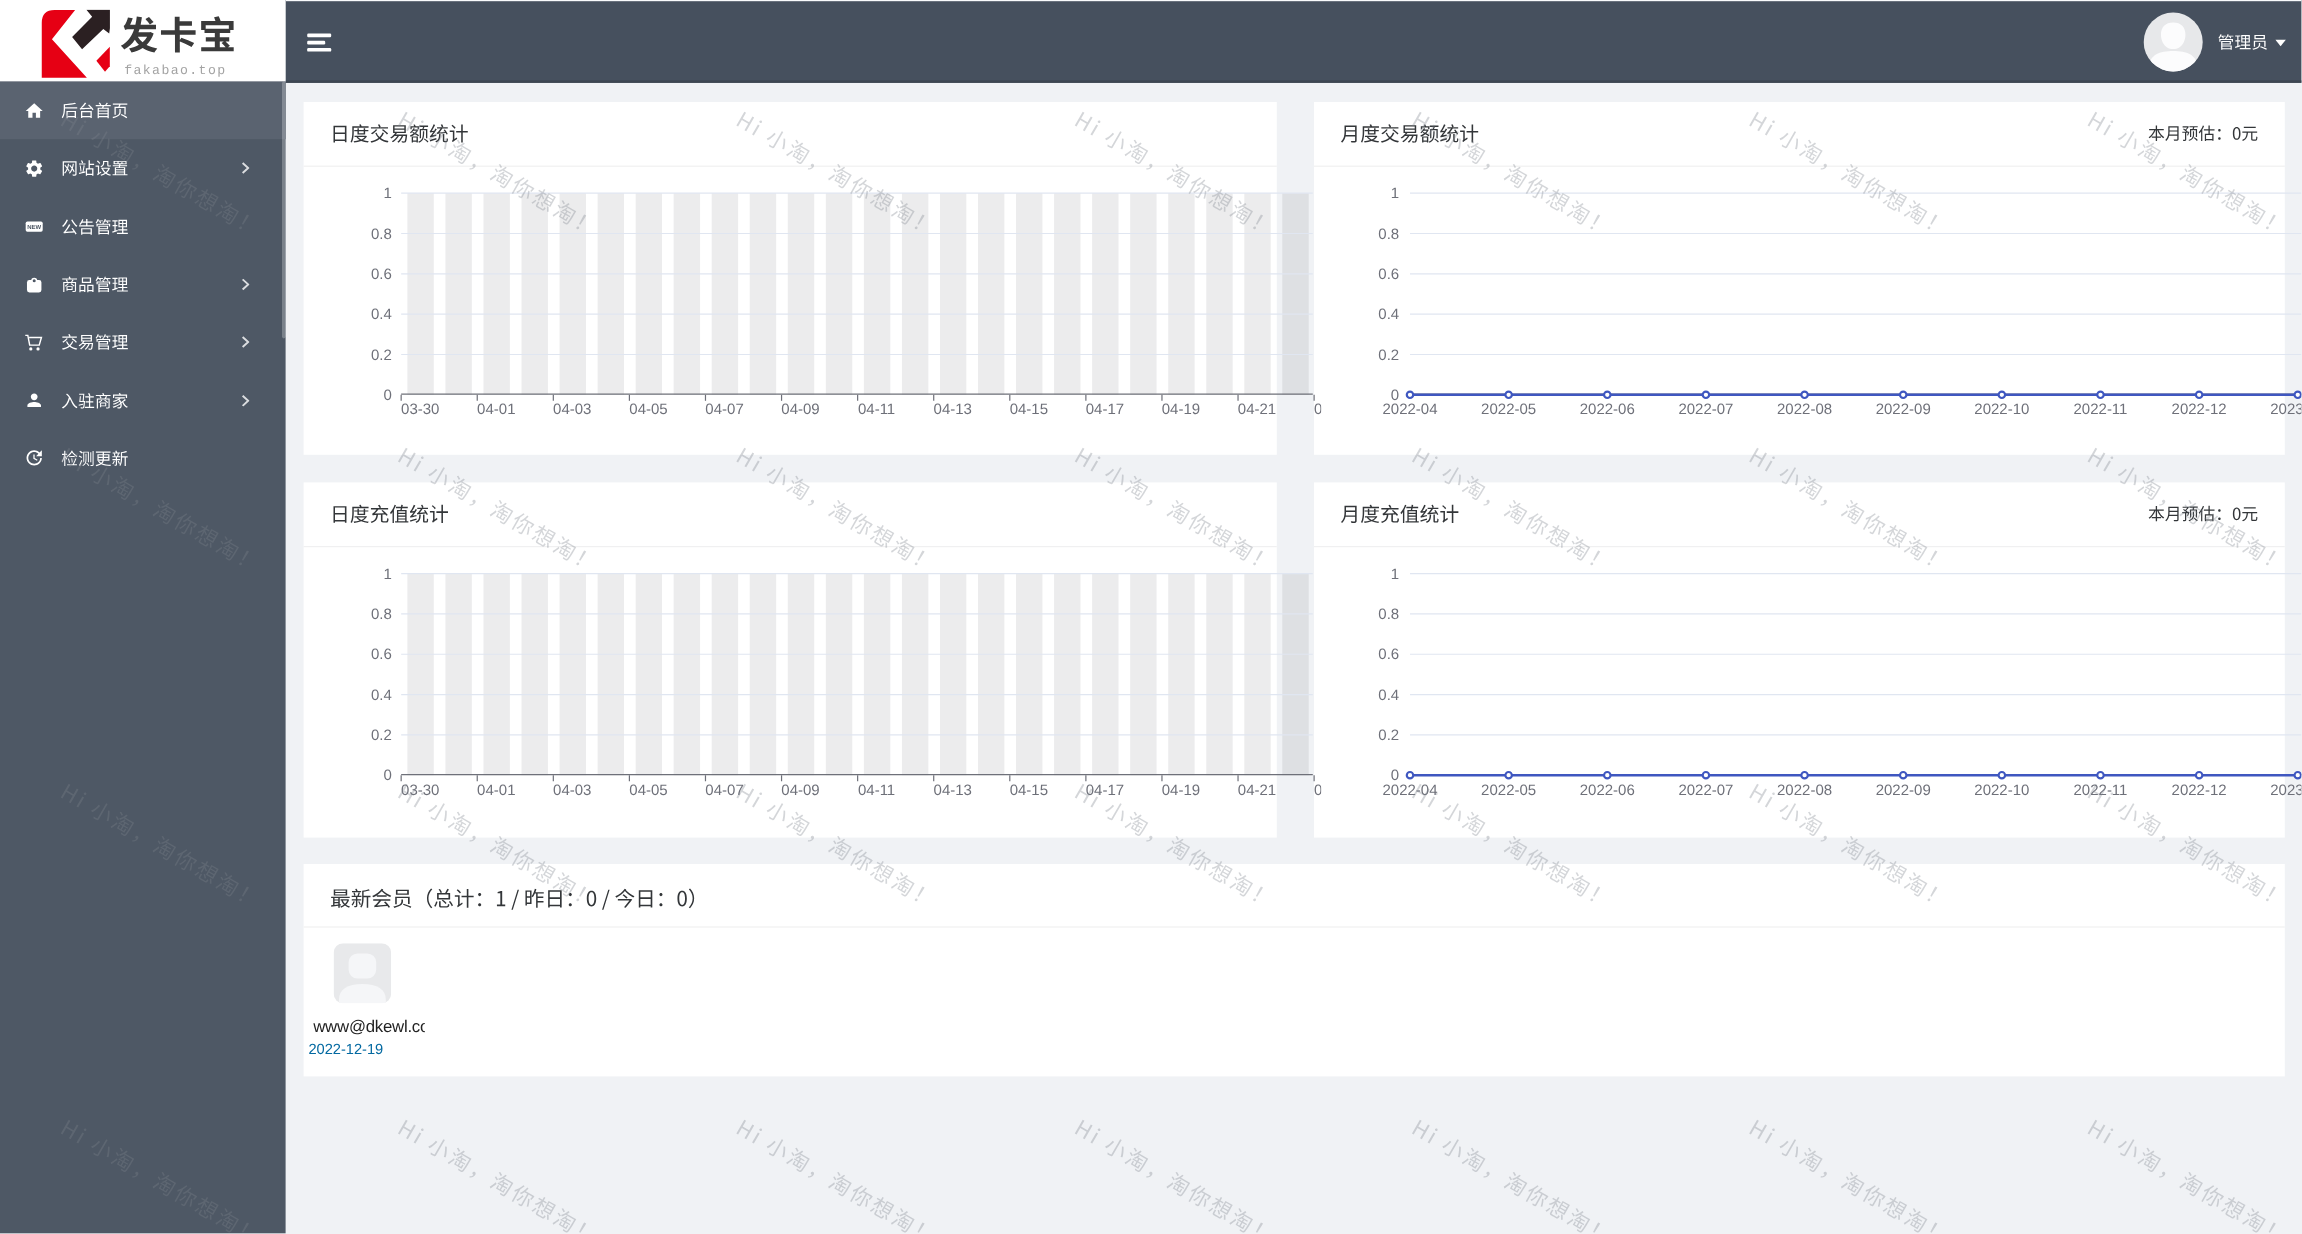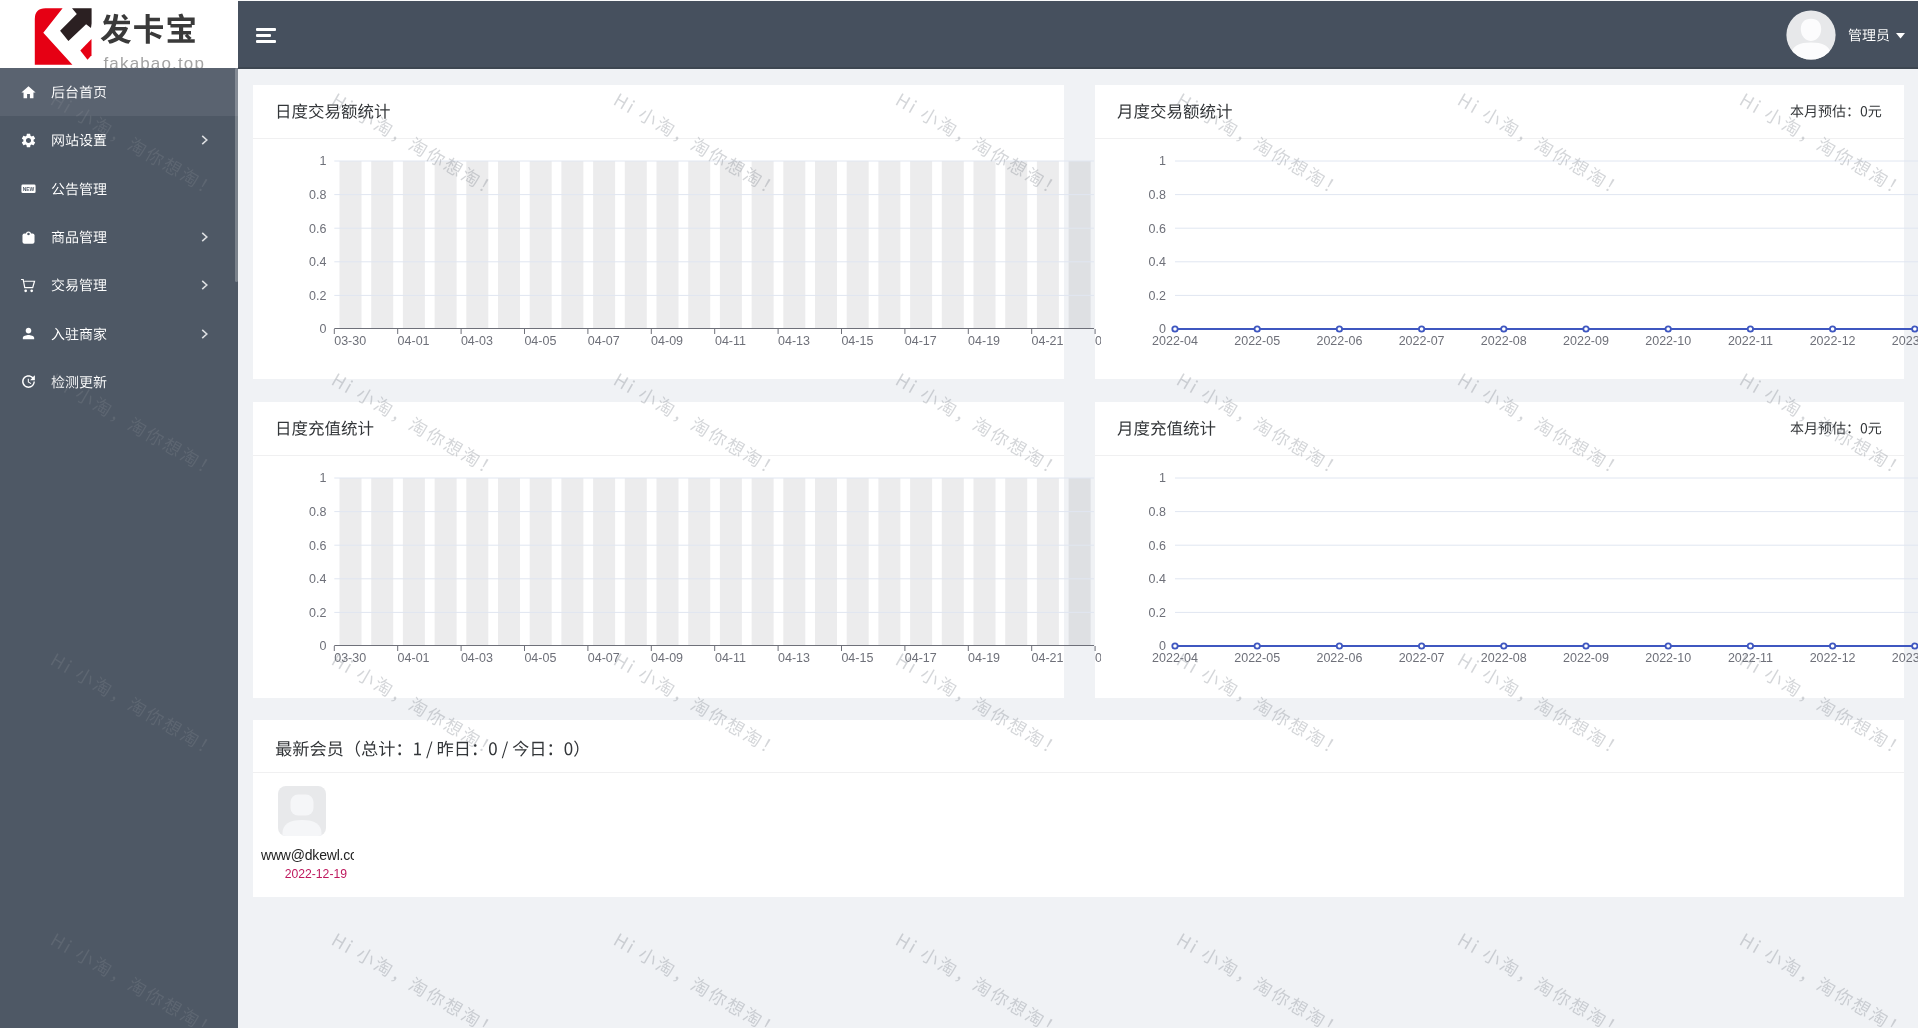--- a/index.html
+++ b/index.html
@@ -31,21 +31,21 @@
 <div class="abs" style="left:0;top:0;width:238px;height:1028px;background:#4e5865"></div>
 <div class="abs" style="left:0;top:0;width:238px;height:68px;background:#fff"></div>
 <svg class="abs" style="left:34px;top:8px" width="58" height="57" viewBox="0 0 58 57">
 <path d="M0.8 56.7 L0.8 11 Q0.8 0.3 11.5 0.3 L28.6 0.3 L9.3 24.8 L38.4 56.7 Z" fill="#e60014"></path>
 <path d="M46.3 42.6 L57.5 31 L57.5 47.3 L53.5 51.7 Z" fill="#e60014"></path>
 <path d="M38 0.2 L57.6 0.2 L57.6 15.5 L57.0 20.0 L52.1 16.2 L34.4 33.0 L26.1 22.8 L42.8 5.9 Z" fill="#2b2022"></path>
 </svg>
 <svg style="position:absolute;left:100.4px;top:13.2px;" width="98.0" height="31.7" viewBox="0 0 3090 1000" overflow="visible">
     <path d="M668 89C706 134 759 197 784 234L882 171C855 135 800 75 761 34ZM134 379C143 364 185 357 239 357H370C305 550 198 700 19 795C48 818 91 866 107 892C229 825 320 738 389 632C420 683 456 729 496 769C420 813 332 845 237 865C260 892 287 939 301 971C409 943 509 904 595 849C680 905 782 946 904 971C920 938 953 888 979 862C870 844 776 813 697 771C779 695 844 598 884 473L800 434L778 439H484C494 412 503 385 512 357H945L946 242H541C555 180 566 114 575 45L440 23C431 100 419 173 403 242H265C291 191 317 129 334 71L208 51C188 130 150 209 138 229C124 252 110 266 95 271C107 300 126 354 134 379ZM593 701C542 659 500 610 467 555H713C682 611 641 660 593 701Z M1439 30V384H1076V503H1444V969H1572V684C1674 727 1813 789 1881 826L1949 718C1870 680 1713 619 1614 582L1572 644V503H1987V384H1566V264H1891V149H1566V30Z M2473 46 2509 143H2133V381H2221V457H2492V568H2255V678H2492V830H2134V940H2989V830H2839L2891 792C2864 762 2816 716 2775 678H2871V568H2623V457H2898V381H2986V143H2646C2632 106 2612 57 2594 19ZM2670 718C2703 752 2746 795 2777 830H2623V678H2729ZM2252 346V256H2861V346Z" fill="#3a3a3a"></path>
   </svg>
-<div class="abs" style="left:103.5px;top:54px;font-family:Liberation Sans, sans-serif;font-size:17px;color:#a3a3a3;letter-spacing:1.15px">fakabao.top</div>
+<div class="abs" style="left:103.5px;top:54px;font-family:Liberation Mono, monospace;font-size:11px;color:#a3a3a3;letter-spacing:1.15px">fakabao.top</div>
 <div class="abs" style="left:0;top:68.0px;width:238px;height:48.3px;background:#5a6370"></div>
 <svg class="abs" style="left:20px;top:83.7px" width="17" height="17" viewBox="0 0 24 24">
     <path d="M10 20v-6h4v6h5v-8h3L12 3 2 12h3v8z" fill="#fff"></path>
   </svg>
 <svg style="position:absolute;left:51px;top:85.15px;" width="56.0" height="14" viewBox="0 0 4000 1000" overflow="visible">
     <path d="M151 130V389C151 544 140 758 32 910C50 920 82 946 95 962C210 799 227 556 227 389H954V317H227V193C456 178 711 151 885 109L821 48C667 87 388 116 151 130ZM312 532V961H387V909H802V959H881V532ZM387 839V602H802V839Z M1179 538V959H1255V905H1741V957H1821V538ZM1255 832V610H1741V832ZM1126 454C1165 439 1224 437 1800 406C1825 437 1846 466 1861 492L1925 446C1873 362 1756 239 1658 153L1599 193C1647 236 1699 289 1745 340L1231 364C1320 282 1410 179 1490 69L1415 36C1336 160 1219 287 1183 321C1149 354 1124 375 1101 380C1110 400 1122 438 1126 454Z M2243 568H2755V670H2243ZM2243 507V408H2755V507ZM2243 730H2755V836H2243ZM2228 65C2259 98 2294 144 2313 178H2054V248H2456C2450 278 2442 312 2433 341H2168V960H2243V903H2755V960H2833V341H2512L2546 248H2949V178H2696C2725 143 2757 101 2785 60L2702 38C2681 80 2643 138 2611 178H2345L2389 155C2370 122 2331 72 2294 36Z M3464 418V599C3464 706 3421 825 3050 899C3066 915 3087 944 3096 960C3485 876 3541 737 3541 600V418ZM3545 770C3661 824 3812 907 3885 963L3932 903C3854 848 3703 769 3589 719ZM3171 285V752H3248V355H3760V750H3839V285H3478C3497 250 3517 207 3535 165H3935V95H3074V165H3449C3437 204 3419 249 3403 285Z" fill="#ffffff"></path>
   </svg>
 <svg class="abs" style="left:20px;top:131.9px" width="17" height="17" viewBox="0 0 24 24">
     <path d="M19.14 12.94c.04-.3.06-.61.06-.94 0-.32-.02-.64-.07-.94l2.03-1.58c.18-.14.23-.41.12-.61l-1.92-3.32c-.12-.22-.37-.29-.59-.22l-2.39.96c-.5-.38-1.03-.7-1.62-.94l-.36-2.54c-.04-.24-.24-.41-.48-.41h-3.84c-.24 0-.43.17-.47.41l-.36 2.54c-.59.24-1.13.57-1.62.94l-2.39-.96c-.22-.08-.47 0-.59.22L2.74 8.87c-.12.21-.08.47.12.61l2.03 1.58c-.05.3-.09.63-.09.94s.02.64.07.94l-2.03 1.58c-.18.14-.23.41-.12.61l1.92 3.32c.12.22.37.29.59.22l2.39-.96c.5.38 1.03.7 1.62.94l.36 2.54c.05.24.24.41.48.41h3.84c.24 0 .44-.17.47-.41l.36-2.54c.59-.24 1.13-.56 1.62-.94l2.39.96c.22.08.47 0 .59-.22l1.92-3.32c.12-.22.07-.47-.12-.61l-2.01-1.58zM12 15.6c-1.98 0-3.6-1.62-3.6-3.6s1.62-3.6 3.6-3.6 3.6 1.62 3.6 3.6-1.62 3.6-3.6 3.6z" fill="#fff"></path>
   </svg>
@@ -342,21 +342,21 @@
         <rect width="48" height="50" rx="8"></rect>
       </clipPath>
     </defs>
 <rect width="48" height="50" rx="8" fill="#e8e9eb"></rect>
 <g clip-path="url(#mc)" fill="#f5f6f8">
 <rect x="12.5" y="8.5" width="23" height="21" rx="7.5"></rect>
 <path d="M4.5 50 L4.5 47 C4.5 38.5 11.5 34 24 34 C36.5 34 43.5 38.5 43.5 47 L43.5 50 Z"></path>
 </g>
   </svg>
 <div class="abs" style="left:261px;top:847px;width:93px;height:17px;overflow:hidden;font-size:14px;letter-spacing:-0.2px;color:#222;white-space:nowrap">www@dkewl.com</div>
-<div class="abs" style="left:257px;top:866.5px;width:90px;text-align:right;font-size:12.2px;color:#be185d">2022-12-19</div>
+<div class="abs" style="left:257px;top:866.5px;width:90px;text-align:left;font-size:12.2px;color:#0369a1">2022-12-19</div>
 <svg style="position:absolute;width:0;height:0">
     <defs>
       <path id="wmp" d="M101 880H193V534H535V880H628V147H535V454H193V147H101Z M940 880H1032V337H940ZM986 225C1022 225 1047 201 1047 164C1047 129 1022 105 986 105C950 105 926 129 926 164C926 201 950 225 986 225Z M2051 54V856C2051 876 2043 882 2023 883C2002 884 1930 885 1857 882C1869 903 1883 939 1888 960C1982 961 2044 959 2081 946C2117 934 2132 911 2132 856V54ZM2292 309C2378 453 2459 640 2482 759L2563 726C2537 606 2452 422 2364 282ZM1789 289C1764 423 1708 596 1619 702C1640 711 1673 729 1690 742C1781 631 1840 450 1873 303Z M2799 107C2852 133 2922 174 2956 201L3004 143C2968 116 2899 78 2847 55ZM2743 379C2794 403 2862 441 2895 467L2941 407C2907 383 2838 348 2788 326ZM2772 890 2841 938C2885 845 2938 722 2977 618L2916 571C2874 684 2814 813 2772 890ZM3130 39C3085 163 3011 286 2926 366C2945 376 2975 397 2988 409C3027 367 3066 315 3102 257H3558C3553 685 3545 843 3517 876C3507 889 3497 892 3478 892C3455 892 3396 891 3331 886C3344 906 3353 936 3355 956C3411 959 3471 961 3506 957C3540 954 3562 945 3583 915C3617 869 3625 711 3631 229C3631 219 3631 190 3631 190H3140C3163 147 3184 103 3201 58ZM3062 629V817H3461V629H3396V758H3293V585H3502V525H3293V426H3457V366H3187C3200 341 3212 316 3222 291L3159 275C3130 349 3084 426 3033 478C3050 485 3079 499 3093 508C3113 485 3133 457 3153 426H3227V525H3011V585H3227V758H3124V629Z M3984 987C4089 950 4157 868 4157 760C4157 690 4127 645 4072 645C4031 645 3996 670 3996 717C3996 764 4030 788 4071 788L4088 786C4083 855 4039 902 3962 934Z M5039 107C5092 133 5162 174 5196 201L5244 143C5208 116 5139 78 5087 55ZM4983 379C5034 403 5102 441 5135 467L5181 407C5147 383 5078 348 5028 326ZM5012 890 5081 938C5125 845 5178 722 5217 618L5156 571C5114 684 5054 813 5012 890ZM5370 39C5325 163 5251 286 5166 366C5185 376 5215 397 5228 409C5267 367 5306 315 5342 257H5798C5793 685 5785 843 5757 876C5747 889 5737 892 5718 892C5695 892 5636 891 5571 886C5584 906 5593 936 5595 956C5651 959 5711 961 5746 957C5780 954 5802 945 5823 915C5857 869 5865 711 5871 229C5871 219 5871 190 5871 190H5380C5403 147 5424 103 5441 58ZM5302 629V817H5701V629H5636V758H5533V585H5742V525H5533V426H5697V366H5427C5440 341 5452 316 5462 291L5399 275C5370 349 5324 426 5273 478C5290 485 5319 499 5333 508C5353 485 5373 457 5393 426H5467V525H5251V585H5467V758H5364V629Z M6516 468C6488 588 6440 707 6378 784C6396 794 6428 814 6442 825C6503 742 6557 615 6589 483ZM6825 483C6880 589 6930 730 6946 822L7018 797C7001 705 6950 567 6893 461ZM6533 44C6499 191 6442 335 6367 428C6385 439 6415 464 6428 476C6464 429 6497 369 6526 303H6679V869C6679 882 6674 885 6662 885C6648 886 6605 887 6557 885C6568 906 6580 939 6584 961C6646 961 6690 958 6717 946C6744 933 6753 911 6753 869V303H6942C6934 354 6925 407 6918 444L6982 456C6995 402 7013 315 7026 242L6975 230L6962 233H6554C6575 178 6593 120 6607 61ZM6331 44C6275 196 6182 346 6083 443C6097 460 6118 499 6125 517C6160 481 6194 439 6227 393V958H6299V280C6338 211 6374 138 6402 65Z M7470 680V840C7470 918 7498 939 7608 939C7630 939 7792 939 7816 939C7908 939 7930 908 7940 782C7919 778 7889 767 7872 754C7867 857 7860 870 7811 870C7774 870 7639 870 7612 870C7554 870 7543 866 7543 839V680ZM7601 646C7648 692 7708 756 7738 794L7793 749C7762 712 7700 650 7653 607ZM7954 679C7994 745 8046 833 8070 885L8140 851C8115 800 8061 713 8020 650ZM7328 668C7309 735 7274 821 7233 874L7299 908C7340 852 7373 762 7393 694ZM7768 306H8018V400H7768ZM7768 459H8018V554H7768ZM7768 155H8018V247H7768ZM7699 93V615H8090V93ZM7425 42V190H7242V255H7412C7368 357 7293 461 7219 513C7235 526 7257 550 7269 567C7324 520 7381 444 7425 361V625H7497V382C7541 418 7597 467 7623 493L7664 432C7638 411 7537 337 7497 311V255H7656V190H7497V42Z M8399 107C8452 133 8522 174 8556 201L8604 143C8568 116 8499 78 8447 55ZM8343 379C8394 403 8462 441 8495 467L8541 407C8507 383 8438 348 8388 326ZM8372 890 8441 938C8485 845 8538 722 8577 618L8516 571C8474 684 8414 813 8372 890ZM8730 39C8685 163 8611 286 8526 366C8545 376 8575 397 8588 409C8627 367 8666 315 8702 257H9158C9153 685 9145 843 9117 876C9107 889 9097 892 9078 892C9055 892 8996 891 8931 886C8944 906 8953 936 8955 956C9011 959 9071 961 9106 957C9140 954 9162 945 9183 915C9217 869 9225 711 9231 229C9231 219 9231 190 9231 190H8740C8763 147 8784 103 8801 58ZM8662 629V817H9061V629H8996V758H8893V585H9102V525H8893V426H9057V366H8787C8800 341 8812 316 8822 291L8759 275C8730 349 8684 426 8633 478C8650 485 8679 499 8693 508C8713 485 8733 457 8753 426H8827V525H8611V585H8827V758H8724V629Z M9644 638H9710L9730 250L9732 132H9622L9624 250ZM9677 885C9712 885 9741 859 9741 819C9741 779 9712 752 9677 752C9642 752 9613 779 9613 819C9613 859 9641 885 9677 885Z"></path>
     </defs>
   </svg>
 <div class="abs" style="left:0;top:0;width:1918px;height:1028px;pointer-events:none;z-index:50">
     <svg style="position:absolute;left:57px;top:90px;overflow:visible" width="1" height="1">
       <use href="#wmp" transform="rotate(30) scale(0.01800)" fill="rgba(125,131,140,0.33)"></use>
     </svg>
     <svg style="position:absolute;left:338px;top:90px;overflow:visible" width="1" height="1">

